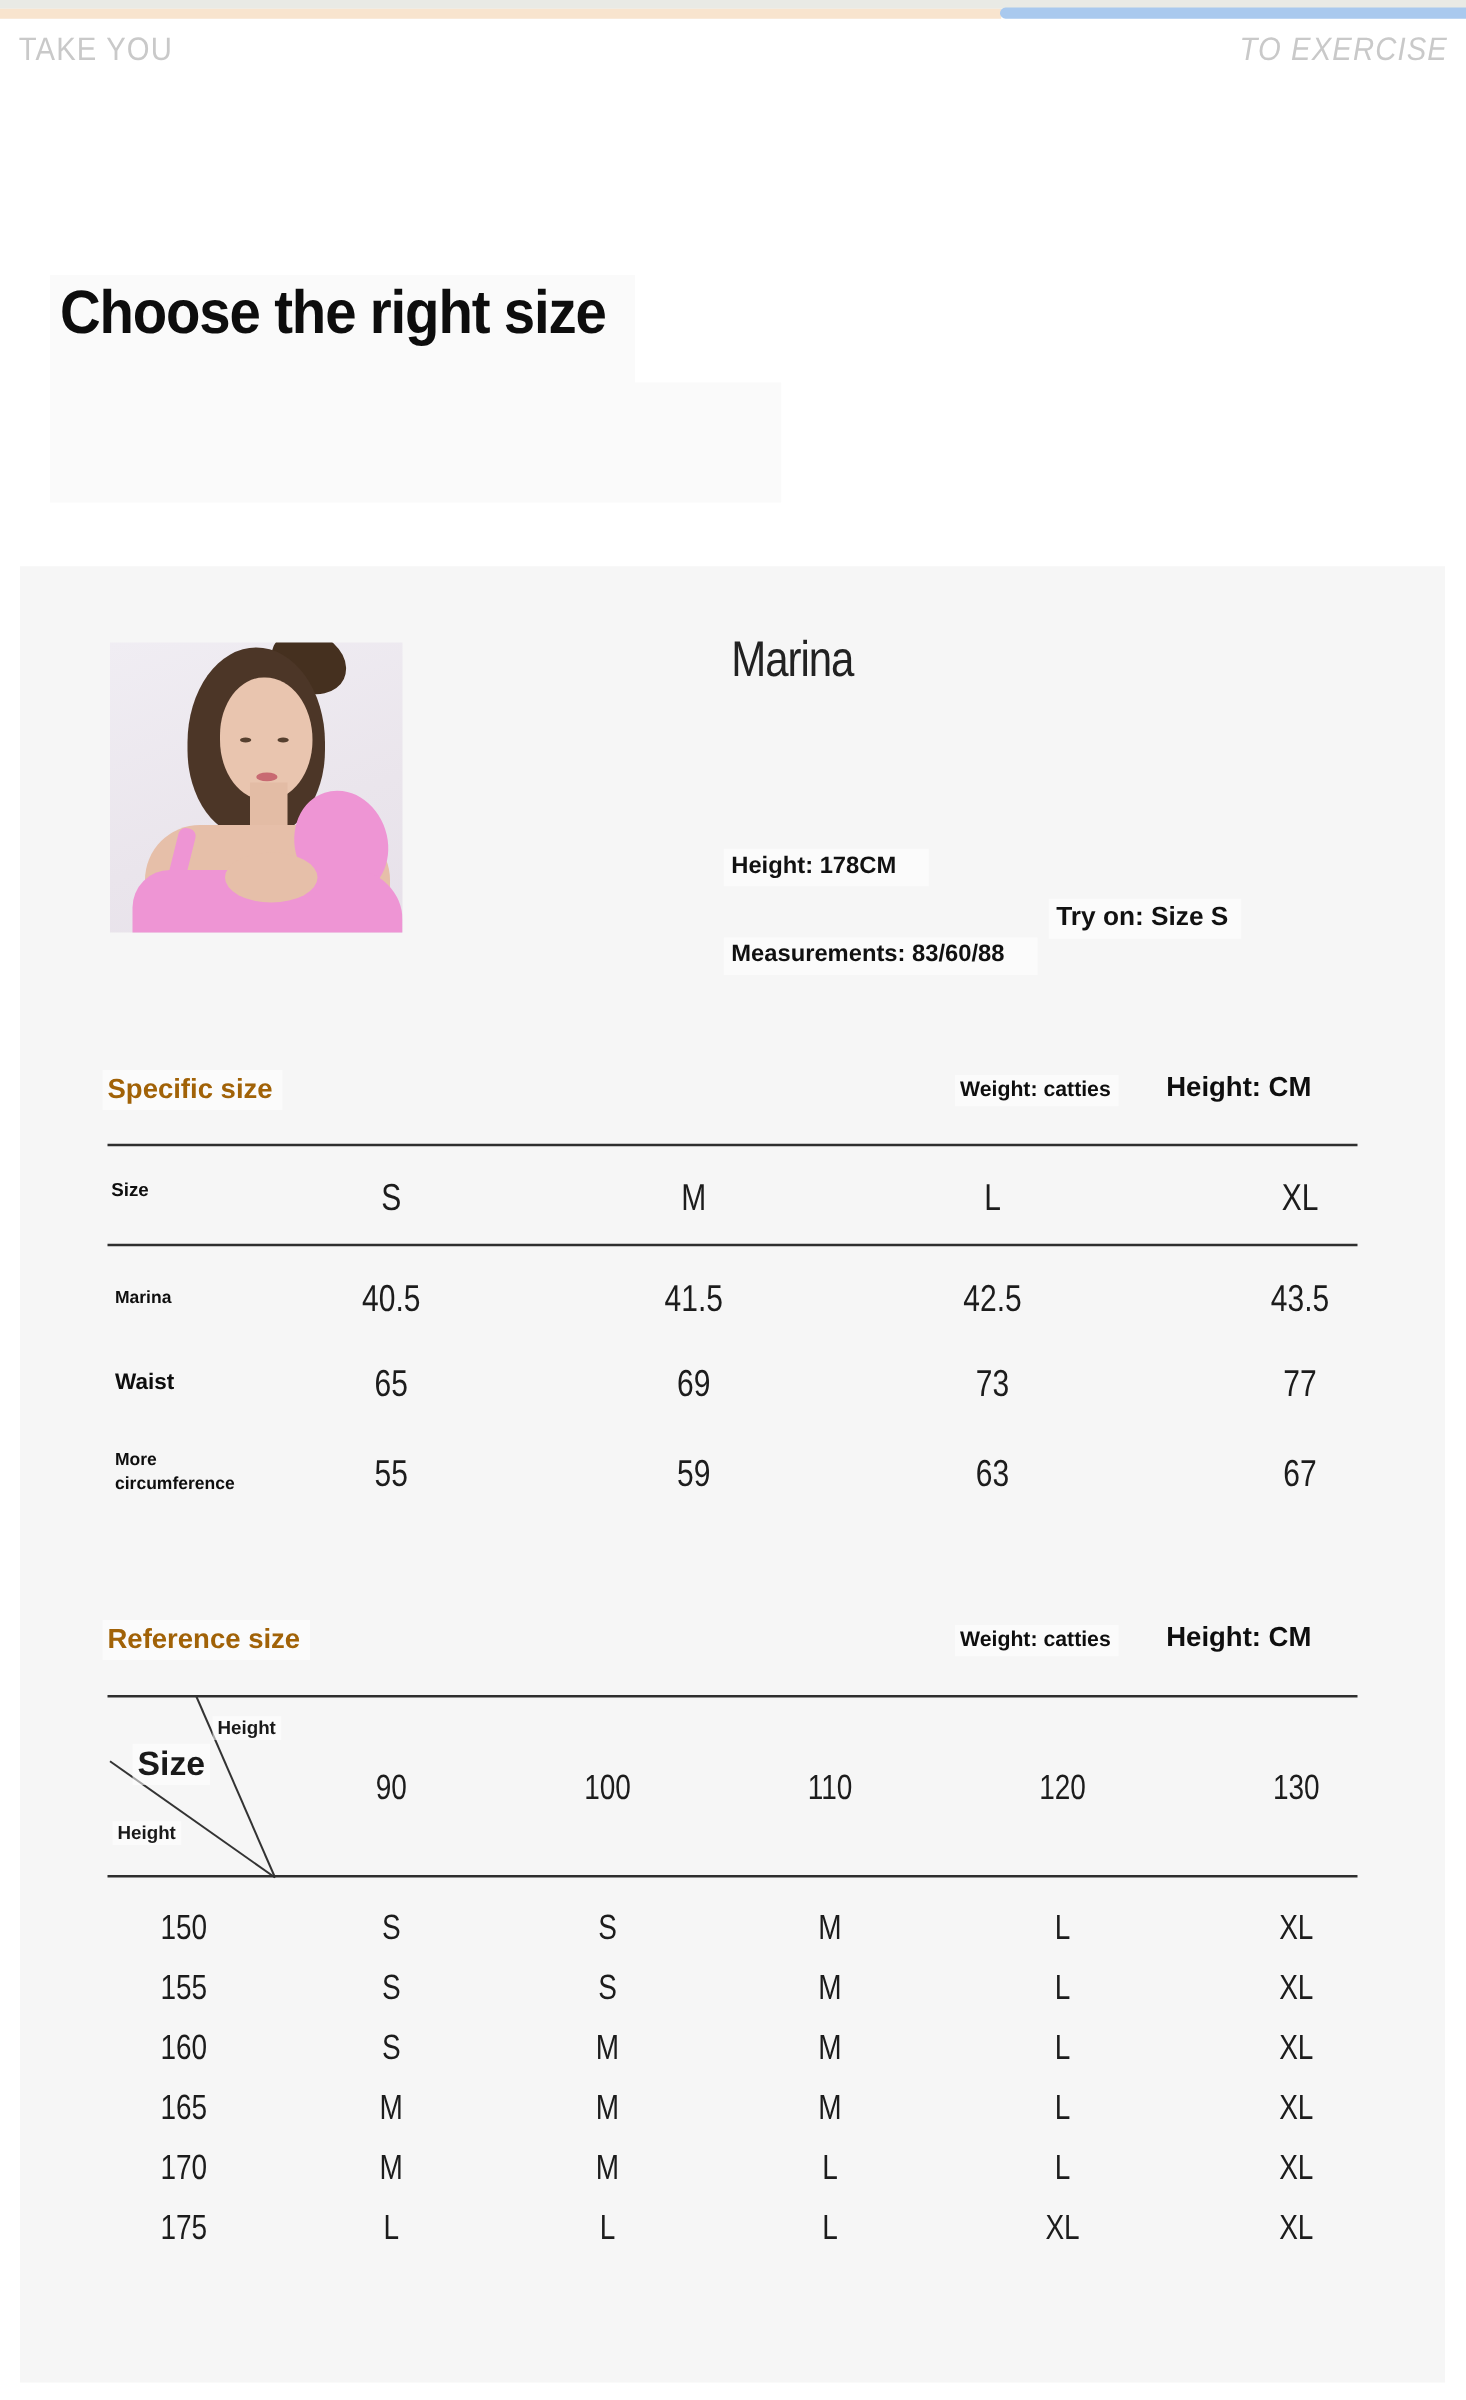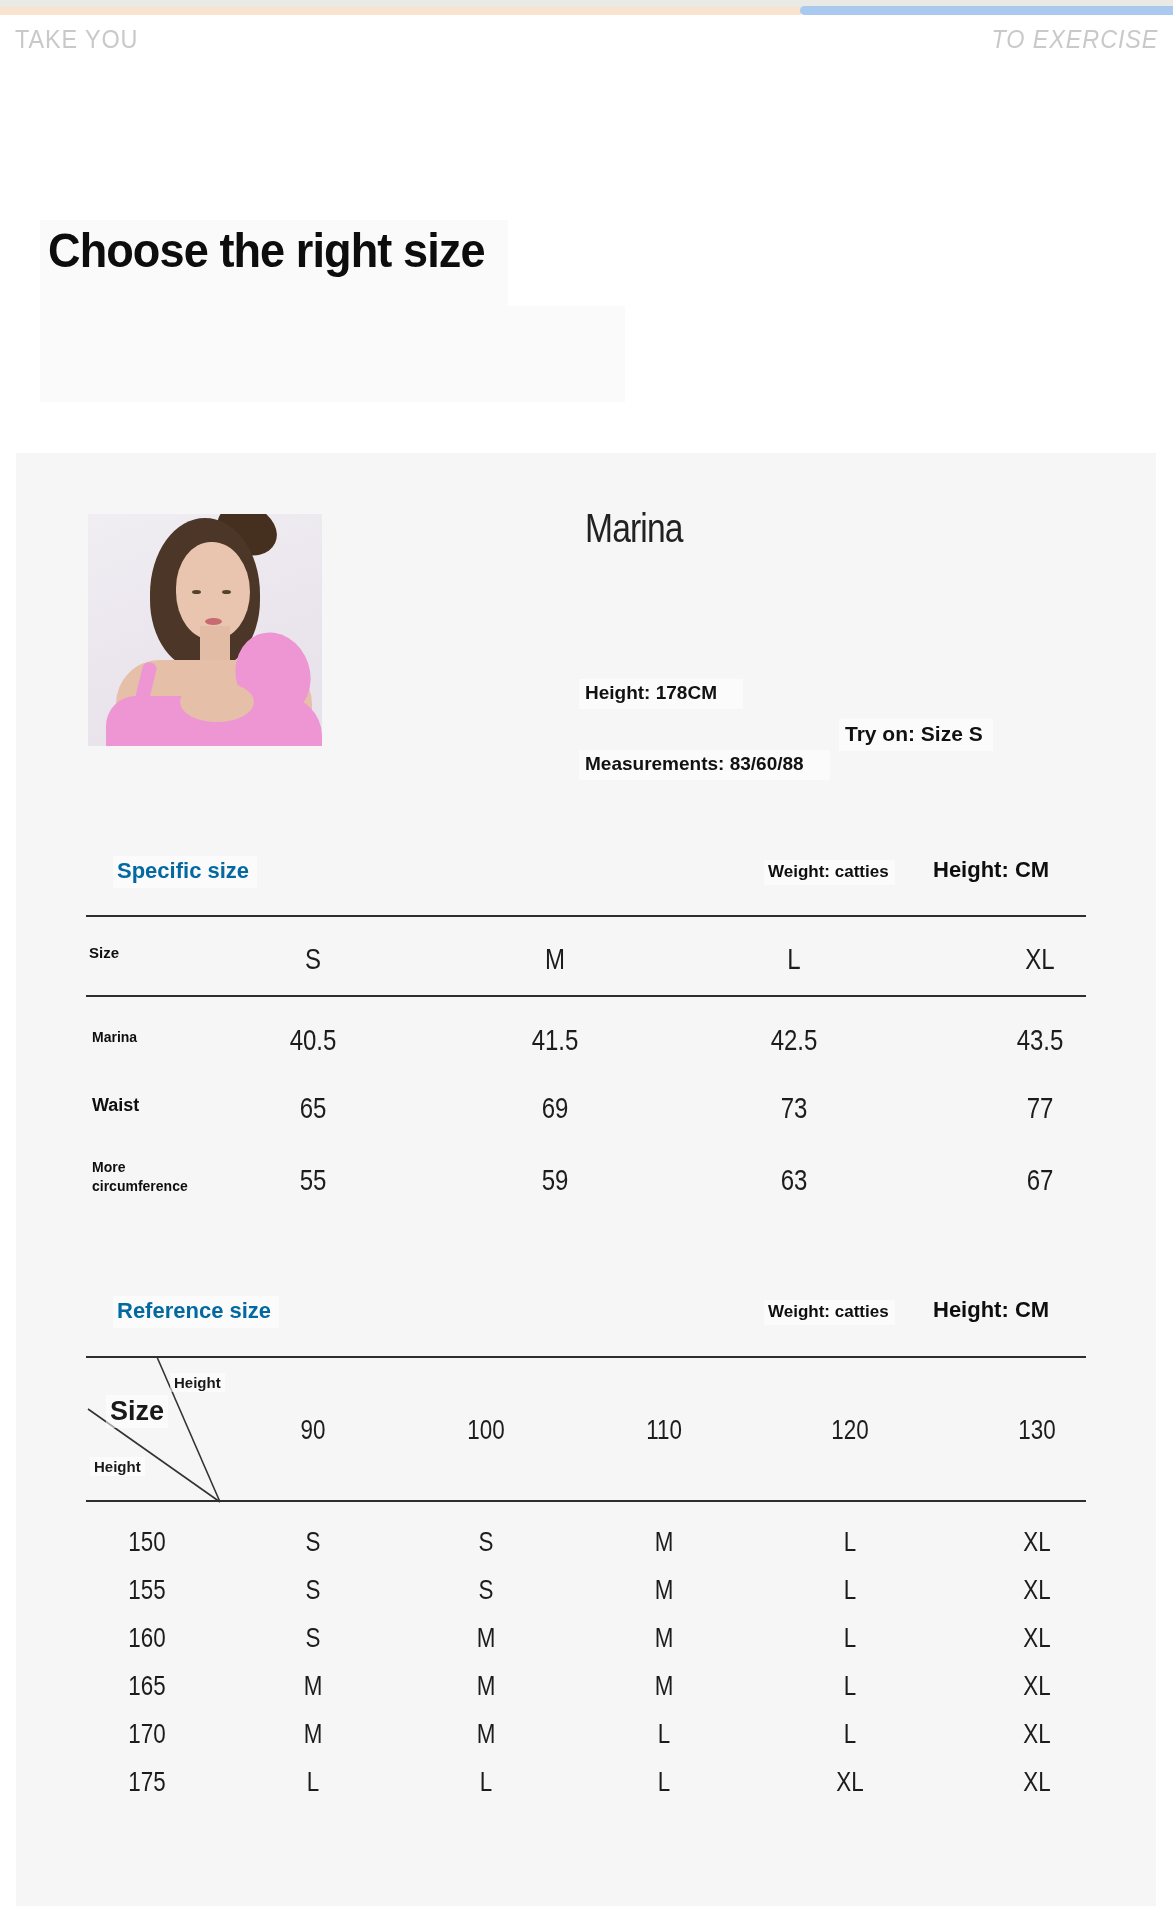--- a/index.html
+++ b/index.html
@@ -41,21 +41,21 @@
   .ph-top{left:18px;top:182px;width:216px;height:52px;background:#ee95d4;border-radius:30px 40px 0 0;}
   .ph-scoop{left:92px;top:168px;width:74px;height:40px;background:#e6bfa9;border-radius:50%;}
   
   .marina{position:absolute;left:585px;top:506px;font-size:40px;color:#222;}
   .marina .cx{display:inline-block;transform:scaleX(0.84);transform-origin:left center;letter-spacing:-1px;}
   .minfo{position:absolute;font-weight:700;color:#111;white-space:nowrap;background:rgba(255,255,255,0.6);padding:3px 26px 5px 6px;}
   .m1{left:579px;top:679px;font-size:19px;}
   .m2{left:579px;top:721px;font-size:19px;margin-top:29px;}
   .m3{left:839px;top:719px;font-size:21px;padding-right:10px;}
   
-  .sec-title{position:absolute;font-size:22px;font-weight:700;color:#0369a1;background:rgba(255,255,255,0.5);padding:2px 8px 4px 4px;white-space:nowrap;margin-left:31px;}
+  .sec-title{position:absolute;font-size:22px;font-weight:700;color:#a16207;background:rgba(255,255,255,0.5);padding:2px 8px 4px 4px;white-space:nowrap;}
   .sec-w{position:absolute;font-size:17px;font-weight:700;color:#0e0e0e;background:rgba(255,255,255,0.5);padding:2px 6px 3px 4px;white-space:nowrap;}
   .sec-h{position:absolute;font-size:22px;font-weight:700;color:#0e0e0e;white-space:nowrap;}
   .rule{position:absolute;height:2px;background:#2e2e2e;width:1000px;left:86px;}
   
   .lbl{position:absolute;font-weight:700;color:#0e0e0e;white-space:nowrap;}
   .lbl-wrap{white-space:normal;width:112px;line-height:1.35;}
   .v{position:absolute;transform:translate(-50%,-50%) scaleX(0.8);font-size:30px;color:#1c1c1c;white-space:nowrap;font-weight:400;}
   .v28{font-size:28px;}
   
   .corner-svg{position:absolute;left:84px;top:1356px;}

